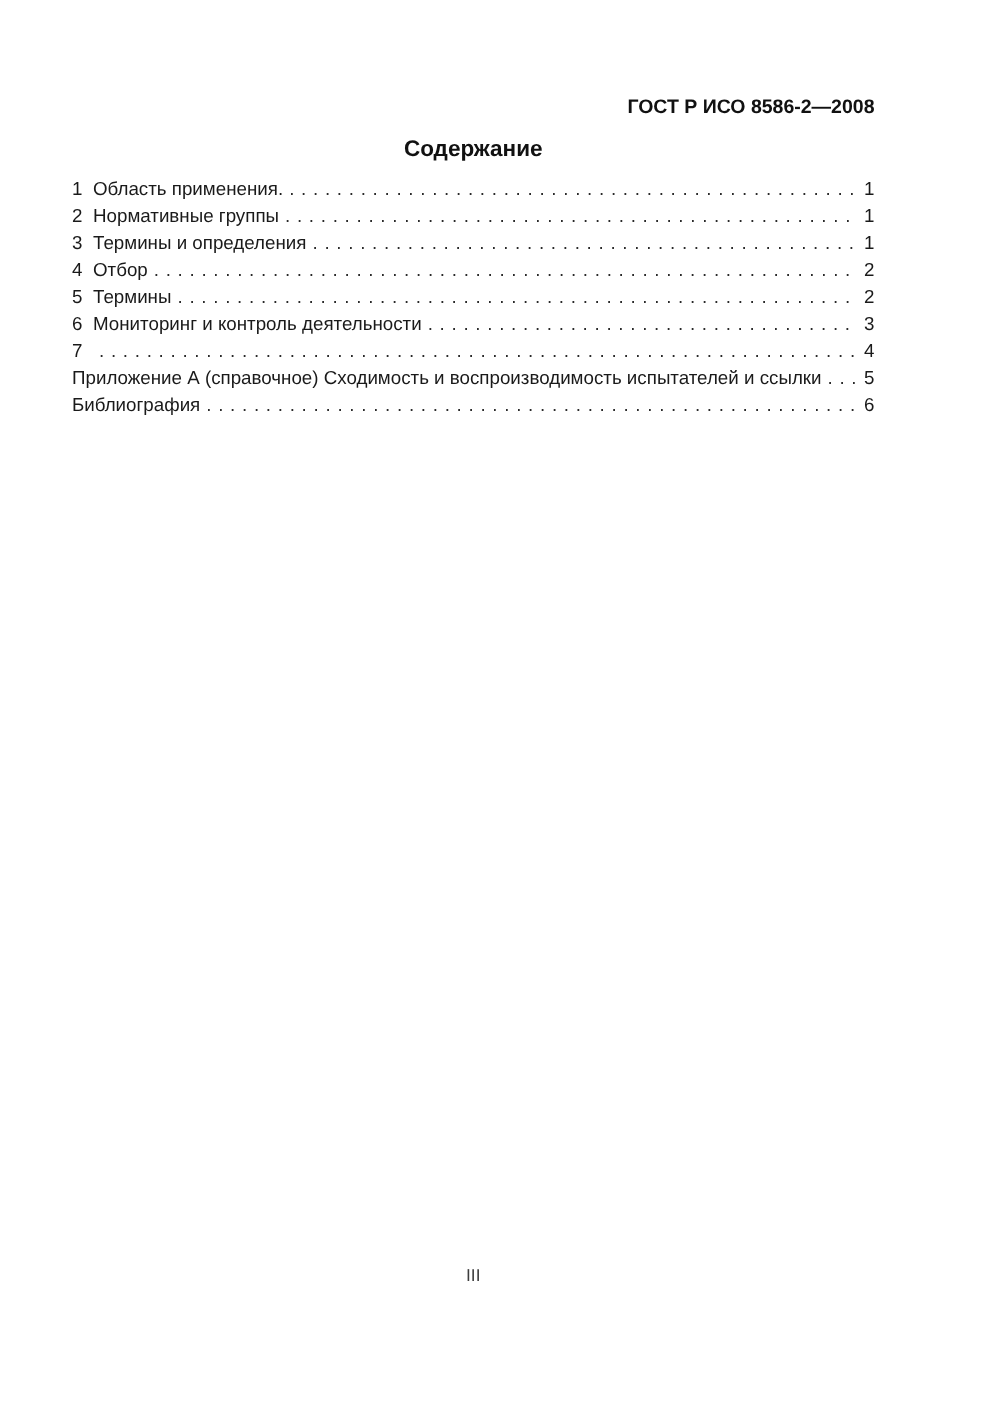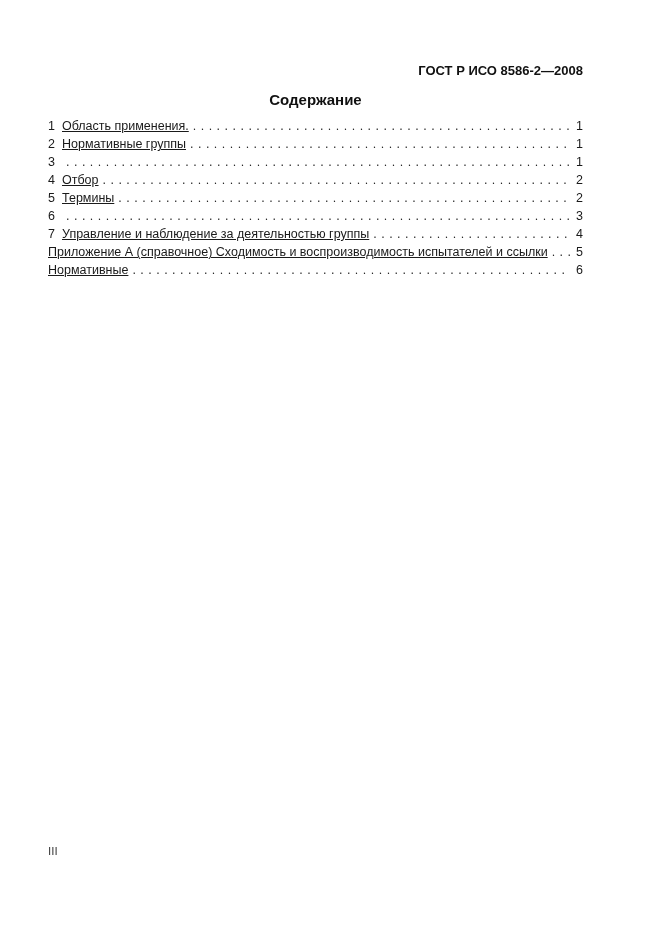--- a/index.html
+++ b/index.html
@@ -52,41 +52,40 @@
     line-height: 18px;
     font-size: 12.5px;
     white-space: nowrap;
   }
   .toc-num {
     flex: none;
     width: 14px;
   }
   .toc-title {
     flex: none;
-    text-decoration: underline;
   }
   .toc-dots {
     flex: 1 1 auto;
     overflow: hidden;
     margin-left: 4px;
     margin-right: 5px;
     letter-spacing: 0.5px;
     color: #2a2a2a;
   }
   .toc-page {
     flex: none;
     min-width: 8px;
     text-align: right;
   }
   .page-number {
     position: absolute;
     top: 845px;
     left: 48px;
     width: 535px;
-    text-align: left;
+    text-align: center;
     font-size: 11.5px;
     line-height: 13px;
     color: #3d3d3d;
   }
 </style>
 </head>
 <body>
 
 <div class="page">
 
@@ -104,61 +103,62 @@
 
   <div class="toc-row">
     <span class="toc-num">2</span>
     <span class="toc-title">Нормативные группы</span>
     <span class="toc-dots">. . . . . . . . . . . . . . . . . . . . . . . . . . . . . . . . . . . . . . . . . . . . . . . . . . . . . . . . . . . . . . . . . . . . . . . . . . . . . . . . . . . . . . . . . . . . . . . . . . . . . . . . . . . . . . . . . . . . . . . . . . . . . . . . . . . . . . . . . . . . . . . . . . . . . . . . . . . . . . . . . . . . . . . . . . . . . . . . . . . . . . . . . . . . . . . . . . . . . . . . </span>
     <span class="toc-page">1</span>
   </div>
 
   <div class="toc-row">
     <span class="toc-num">3</span>
+    <span class="toc-title">Термины и определения</span>
     <span class="toc-dots">. . . . . . . . . . . . . . . . . . . . . . . . . . . . . . . . . . . . . . . . . . . . . . . . . . . . . . . . . . . . . . . . . . . . . . . . . . . . . . . . . . . . . . . . . . . . . . . . . . . . . . . . . . . . . . . . . . . . . . . . . . . . . . . . . . . . . . . . . . . . . . . . . . . . . . . . . . . . . . . . . . . . . . . . . . . . . . . . . . . . . . . . . . . . . . . . . . . . . . . . </span>
     <span class="toc-page">1</span>
   </div>
 
   <div class="toc-row">
     <span class="toc-num">4</span>
     <span class="toc-title">Отбор</span>
     <span class="toc-dots">. . . . . . . . . . . . . . . . . . . . . . . . . . . . . . . . . . . . . . . . . . . . . . . . . . . . . . . . . . . . . . . . . . . . . . . . . . . . . . . . . . . . . . . . . . . . . . . . . . . . . . . . . . . . . . . . . . . . . . . . . . . . . . . . . . . . . . . . . . . . . . . . . . . . . . . . . . . . . . . . . . . . . . . . . . . . . . . . . . . . . . . . . . . . . . . . . . . . . . . . </span>
     <span class="toc-page">2</span>
   </div>
 
   <div class="toc-row">
     <span class="toc-num">5</span>
     <span class="toc-title">Термины</span>
     <span class="toc-dots">. . . . . . . . . . . . . . . . . . . . . . . . . . . . . . . . . . . . . . . . . . . . . . . . . . . . . . . . . . . . . . . . . . . . . . . . . . . . . . . . . . . . . . . . . . . . . . . . . . . . . . . . . . . . . . . . . . . . . . . . . . . . . . . . . . . . . . . . . . . . . . . . . . . . . . . . . . . . . . . . . . . . . . . . . . . . . . . . . . . . . . . . . . . . . . . . . . . . . . . . </span>
     <span class="toc-page">2</span>
   </div>
 
   <div class="toc-row">
     <span class="toc-num">6</span>
+    <span class="toc-title">Мониторинг и контроль деятельности</span>
     <span class="toc-dots">. . . . . . . . . . . . . . . . . . . . . . . . . . . . . . . . . . . . . . . . . . . . . . . . . . . . . . . . . . . . . . . . . . . . . . . . . . . . . . . . . . . . . . . . . . . . . . . . . . . . . . . . . . . . . . . . . . . . . . . . . . . . . . . . . . . . . . . . . . . . . . . . . . . . . . . . . . . . . . . . . . . . . . . . . . . . . . . . . . . . . . . . . . . . . . . . . . . . . . . . </span>
     <span class="toc-page">3</span>
   </div>
 
   <div class="toc-row">
     <span class="toc-num">7</span>
-    <span class="toc-title">Управление и наблюдение за деятельностью группы</span>
     <span class="toc-dots">. . . . . . . . . . . . . . . . . . . . . . . . . . . . . . . . . . . . . . . . . . . . . . . . . . . . . . . . . . . . . . . . . . . . . . . . . . . . . . . . . . . . . . . . . . . . . . . . . . . . . . . . . . . . . . . . . . . . . . . . . . . . . . . . . . . . . . . . . . . . . . . . . . . . . . . . . . . . . . . . . . . . . . . . . . . . . . . . . . . . . . . . . . . . . . . . . . . . . . . . </span>
     <span class="toc-page">4</span>
   </div>
 
   <div class="toc-row">
 
     <span class="toc-title">Приложение А (справочное) Сходимость и воспроизводимость испытателей и ссылки</span>
     <span class="toc-dots">. . . . . . . . . . . . . . . . . . . . . . . . . . . . . . . . . . . . . . . . . . . . . . . . . . . . . . . . . . . . . . . . . . . . . . . . . . . . . . . . . . . . . . . . . . . . . . . . . . . . . . . . . . . . . . . . . . . . . . . . . . . . . . . . . . . . . . . . . . . . . . . . . . . . . . . . . . . . . . . . . . . . . . . . . . . . . . . . . . . . . . . . . . . . . . . . . . . . . . . . </span>
     <span class="toc-page">5</span>
   </div>
 
   <div class="toc-row">
 
-    <span class="toc-title">Нормативные</span>
+    <span class="toc-title">Библиография</span>
     <span class="toc-dots">. . . . . . . . . . . . . . . . . . . . . . . . . . . . . . . . . . . . . . . . . . . . . . . . . . . . . . . . . . . . . . . . . . . . . . . . . . . . . . . . . . . . . . . . . . . . . . . . . . . . . . . . . . . . . . . . . . . . . . . . . . . . . . . . . . . . . . . . . . . . . . . . . . . . . . . . . . . . . . . . . . . . . . . . . . . . . . . . . . . . . . . . . . . . . . . . . . . . . . . . </span>
     <span class="toc-page">6</span>
   </div>
 </div>
 
   <div class="page-number">III</div>
 
 </div>
 
 </body></html>

